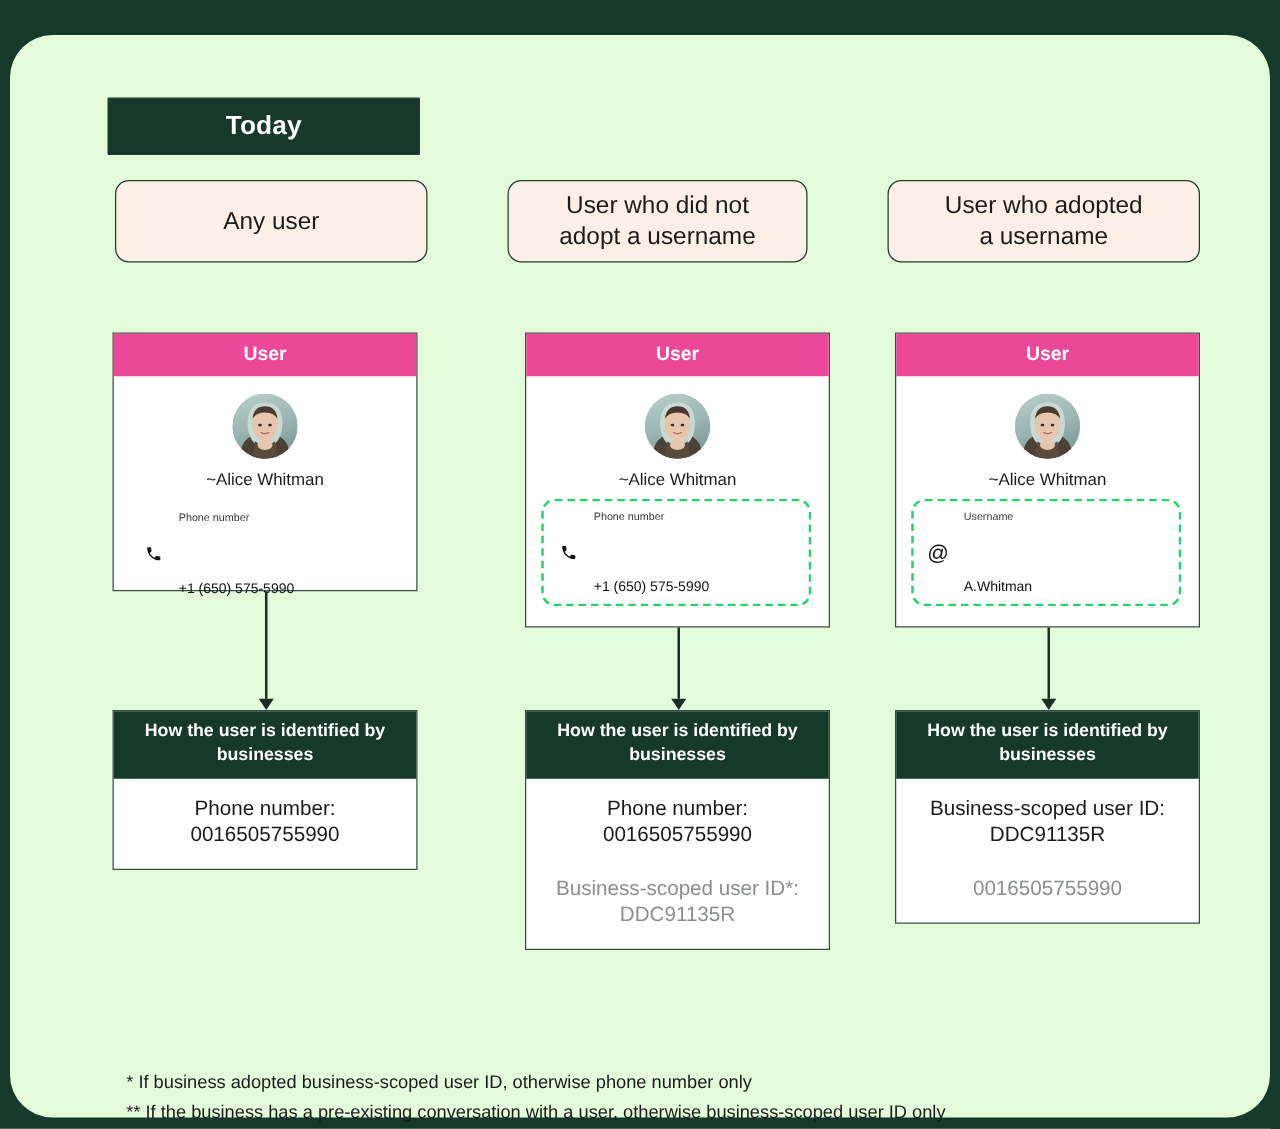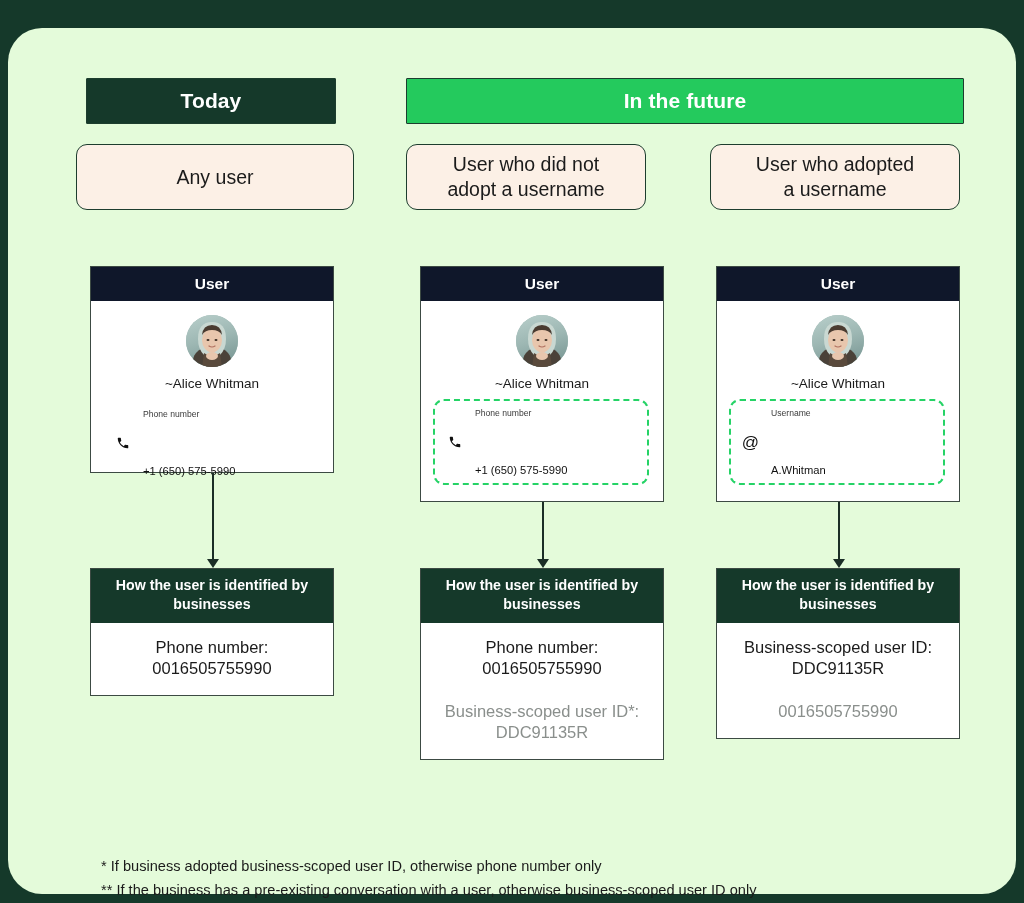--- a/index.html
+++ b/index.html
@@ -46,21 +46,21 @@
     padding:4px 8px;
   }
 
   
   .card{
     position:absolute;
     background:#ffffff;
     border:1.3px solid #3c4a43;
   }
   .card-head{
-    background:#0f172a;
+    background:#ec4899;
     color:#fff;
     font-weight:bold;
     font-size:15.5px;
     text-align:center;
     padding:7px 4px 8px;
     line-height:19px;
   }
   .card-body{ position:relative; }
 
   .avatar{
@@ -151,25 +151,22 @@
 </style>
 </head>
 <body>
 
 <div id="panel">
 
   <div class="hdr-pill hdr-dark" style="left:78px; top:50px; width:250px; height:46px;">
     <span>Today</span>
   </div>
 
-  <div class="hdr-pill hdr-green" style="left:398px; top:50px; width:558px; height:46px;">
-    <span>In the future</span>
-  </div>
-
-  <div class="user-pill" style="left:68px; top:116px; width:278px; height:66px;">
+
+  <div class="user-pill" style="left:84px; top:116px; width:250px; height:66px;">
     <span>Any user</span>
   </div>
 
   <div class="user-pill" style="left:398px; top:116px; width:240px; height:66px;">
     <span style="white-space:pre-line;">User who did not
 adopt a username</span>
   </div>
 
   <div class="user-pill" style="left:702px; top:116px; width:250px; height:66px;">
     <span style="white-space:pre-line;">User who adopted

